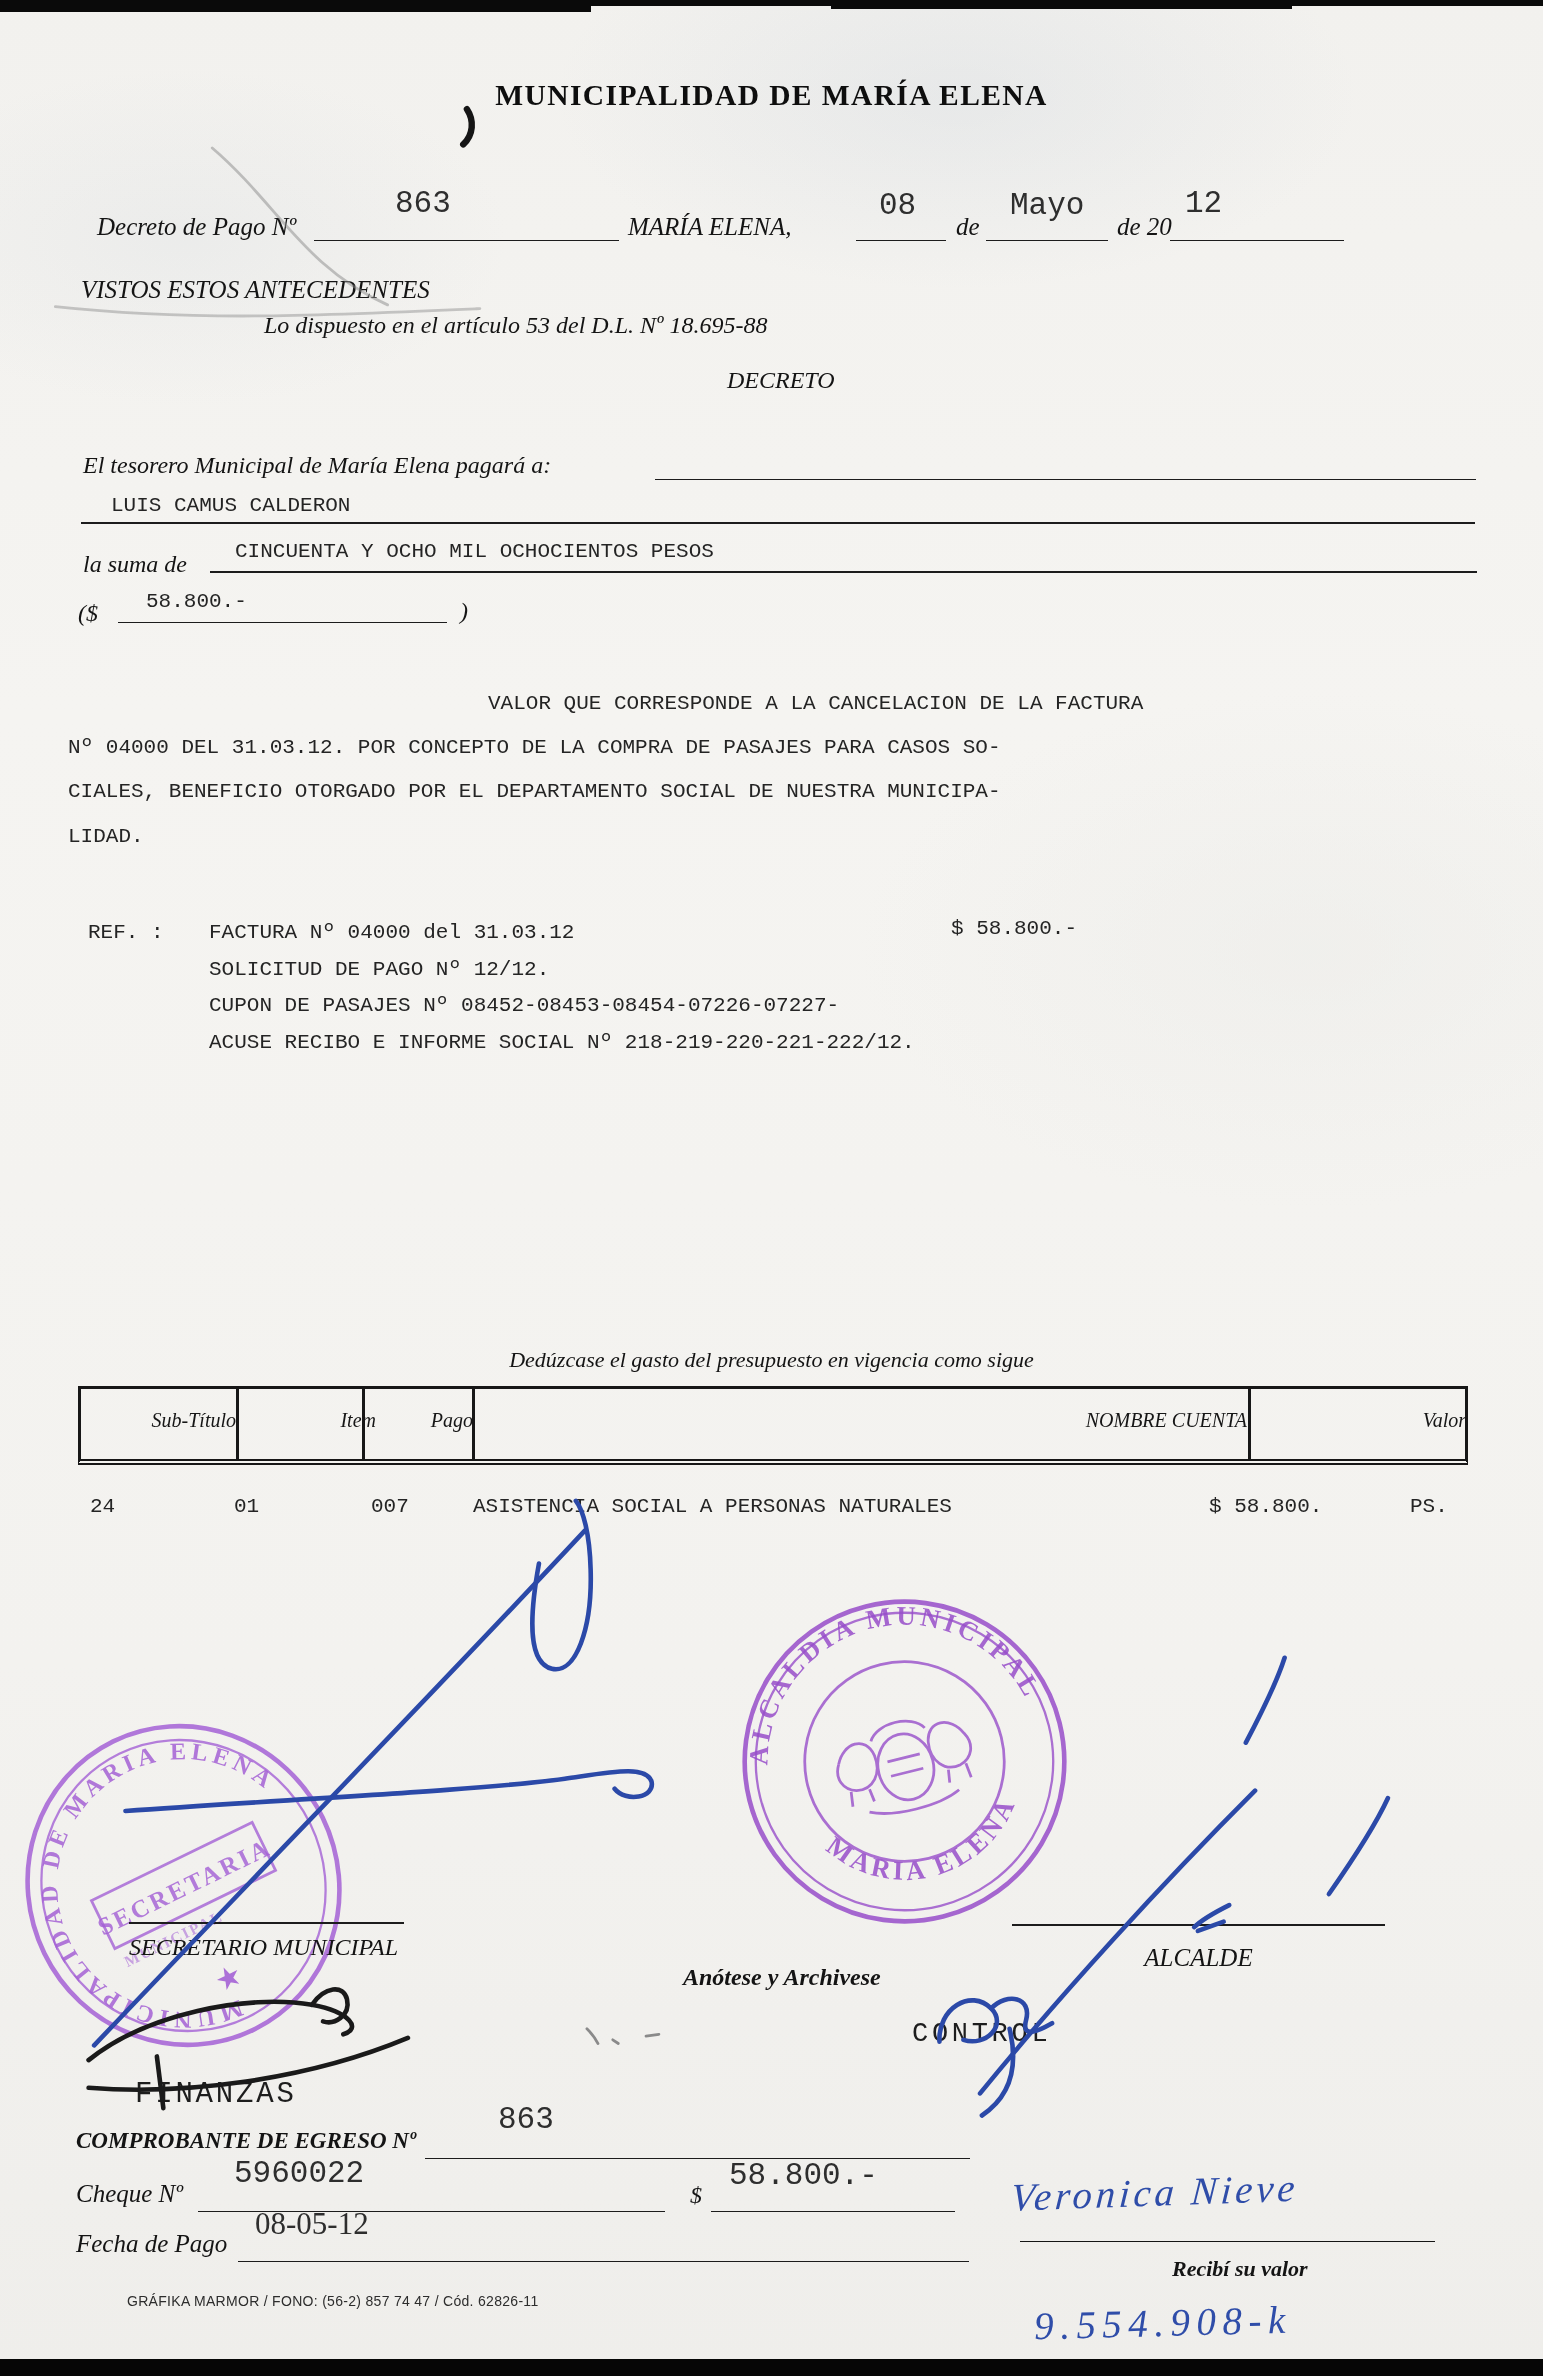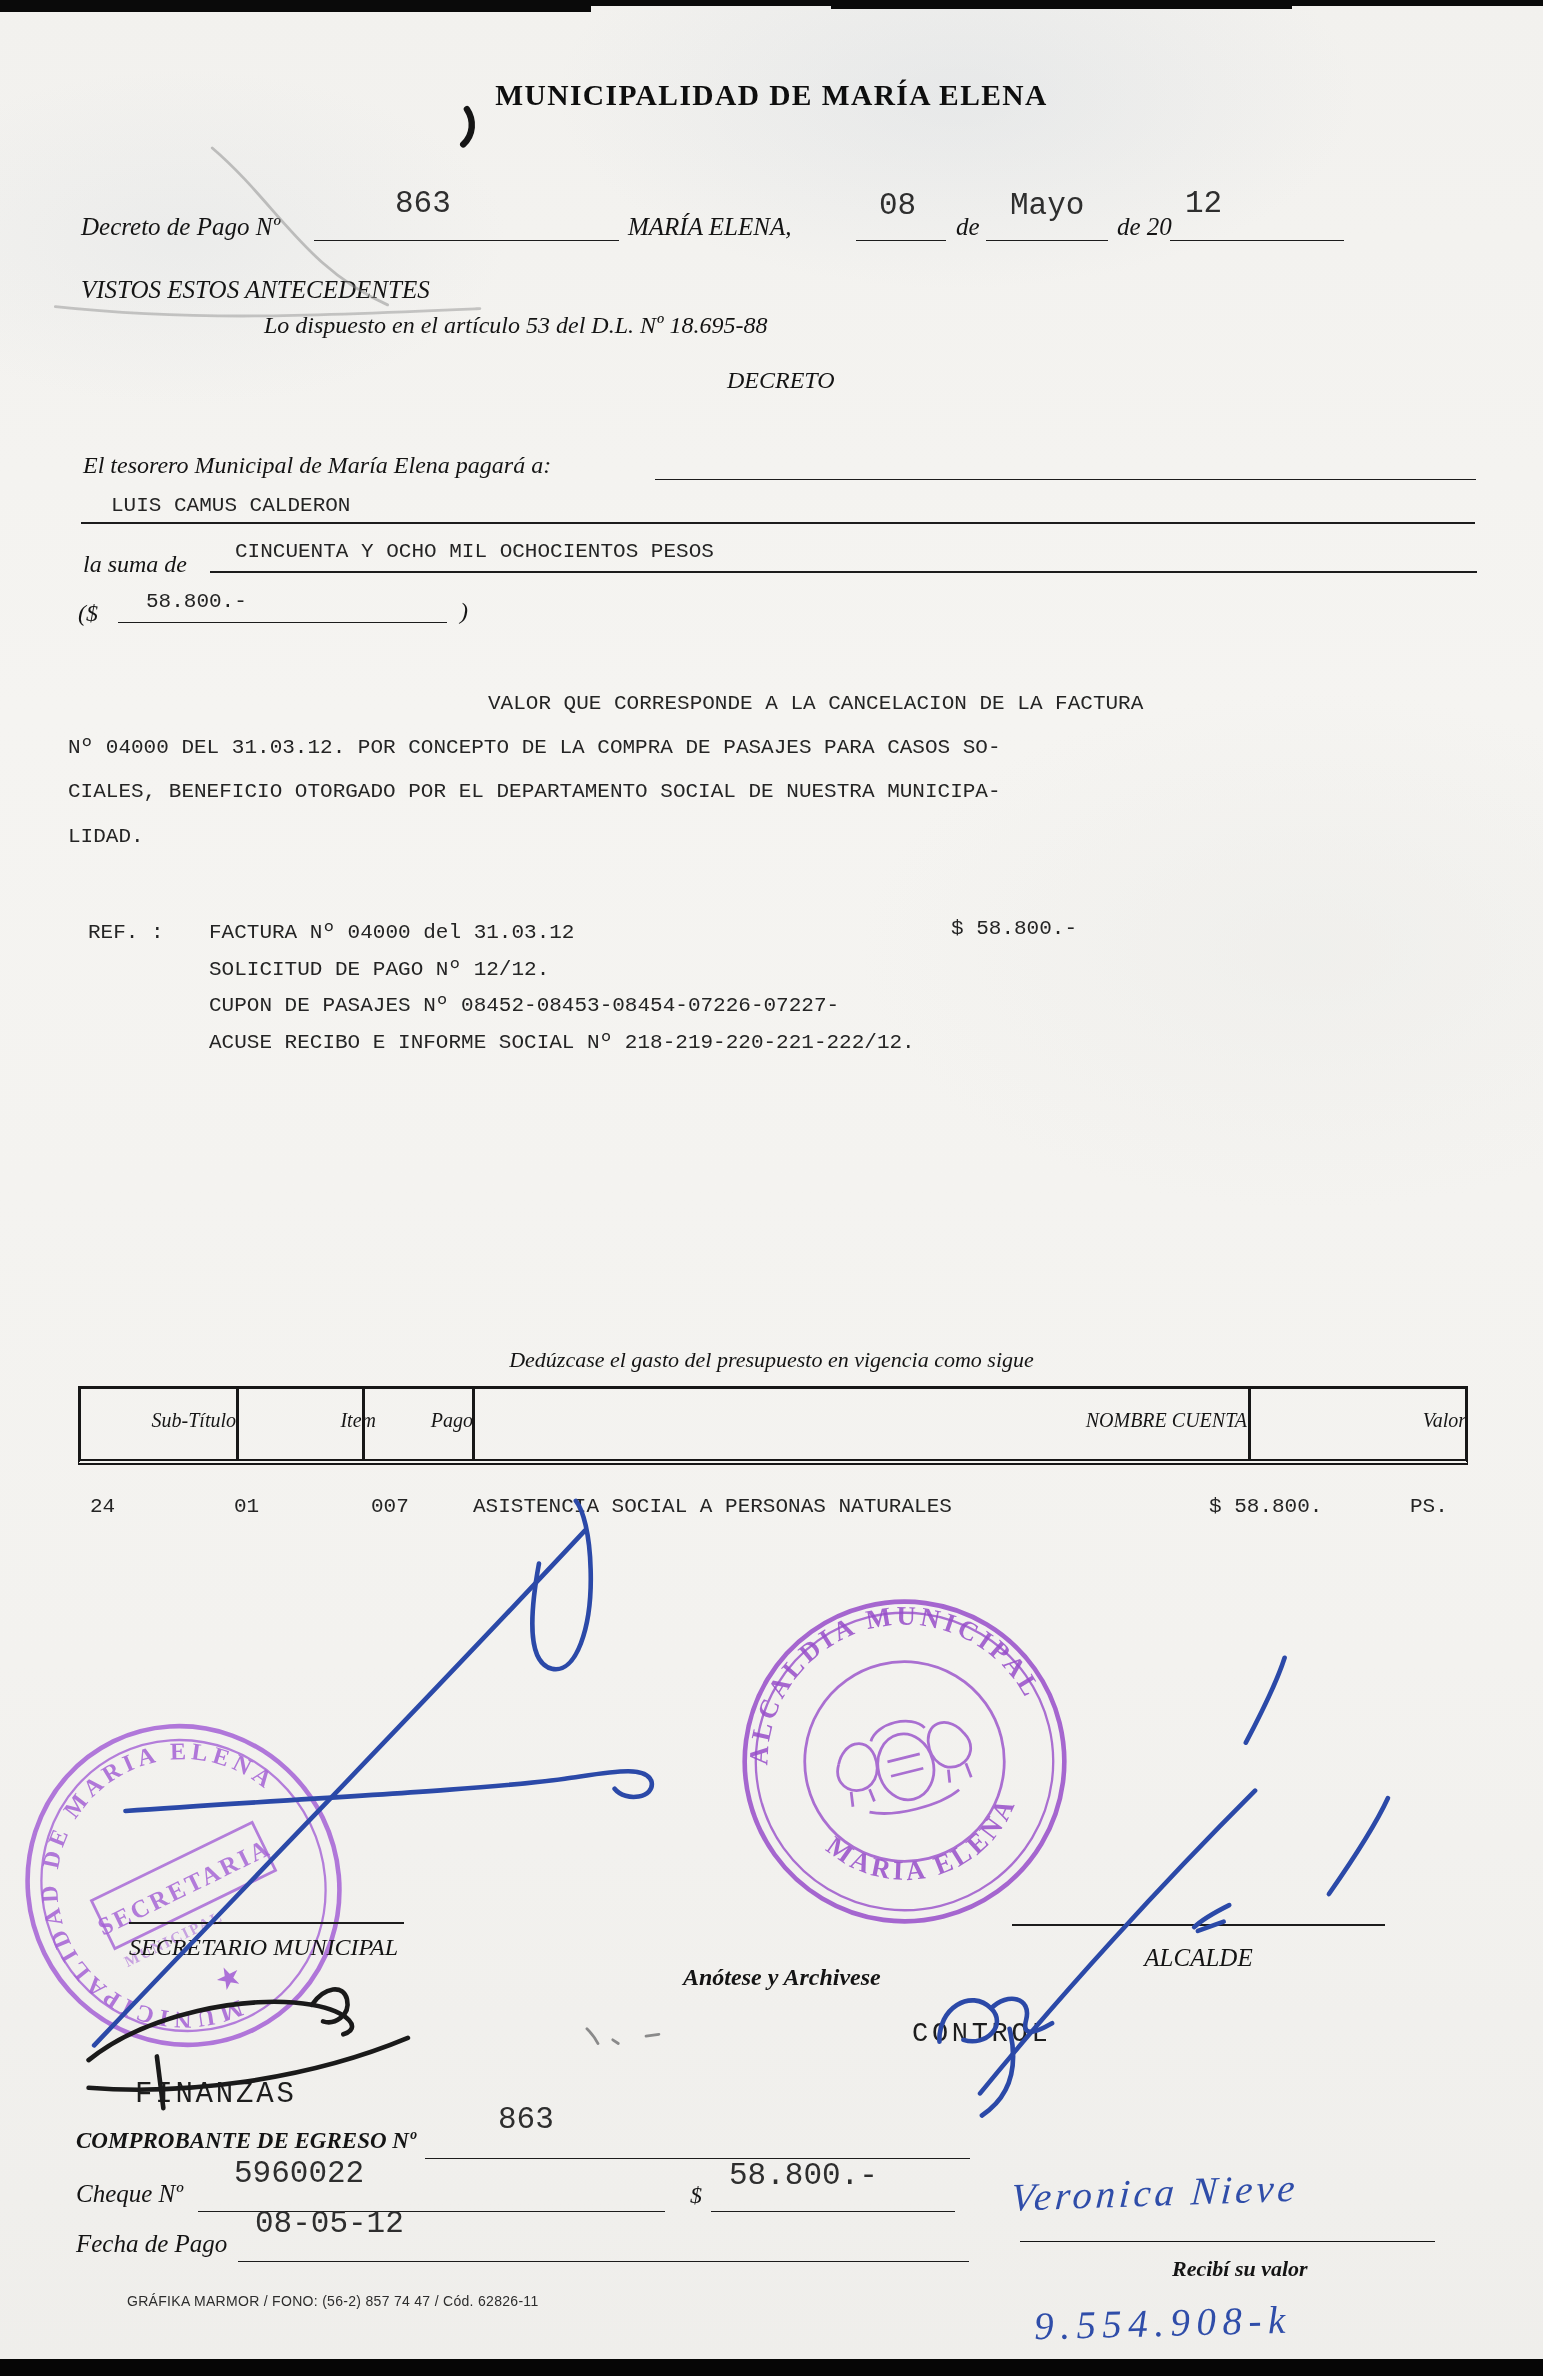--- a/index.html
+++ b/index.html
@@ -40,21 +40,21 @@
 
 <div id="page">
 
   <div class="abs strip" style="left:0;top:0;width:1543px;height:5.5px;"></div>
   <div class="abs strip" style="left:0;top:0;width:591px;height:12px;"></div>
   <div class="abs strip" style="left:831px;top:0;width:461px;height:9.2px;"></div>
   <div class="abs strip" style="left:0;top:2359px;width:1543px;height:17.5px;background:#060606;"></div>
 
   <div class="abs title" style="left:0;top:79px;width:1543px;text-align:center;">MUNICIPALIDAD DE MARÍA ELENA</div>
 
-  <div class="abs ser-it lbl27" style="left:81px;top:213px;">Decreto de Pago Nº</div>
+  <div class="abs ser-it lbl27" style="left:97px;top:213px;">Decreto de Pago Nº</div>
   <div class="fline2" style="left:314px;top:240px;width:305px;"></div>
   <div class="abs fill" style="left:395px;top:186px;">863</div>
   <div class="abs ser-it lbl27" style="left:628px;top:213px;">MARÍA ELENA,</div>
   <div class="fline2" style="left:856px;top:240px;width:90px;"></div>
   <div class="abs fill" style="left:879px;top:188px;">08</div>
   <div class="abs ser-it lbl27" style="left:956px;top:213px;">de</div>
   <div class="fline2" style="left:986px;top:240px;width:122px;"></div>
   <div class="abs fill" style="left:1010px;top:188px;">Mayo</div>
   <div class="abs ser-it lbl27" style="left:1117px;top:213px;">de 20</div>
   <div class="fline2" style="left:1170px;top:240px;width:174px;"></div>
@@ -162,21 +162,21 @@
 
   <div class="abs ser-it lbl27" style="left:76px;top:2180px;">Cheque Nº</div>
   <div class="fline2" style="left:198px;top:2211px;width:467px;"></div>
   <div class="abs fill" style="left:234px;top:2156px;">5960022</div>
   <div class="abs ser-it lbl26" style="left:690px;top:2182px;">$</div>
   <div class="fline2" style="left:711px;top:2211px;width:244px;"></div>
   <div class="abs fill" style="left:729px;top:2158px;">58.800.-</div>
 
   <div class="abs ser-it lbl27" style="left:76px;top:2230px;">Fecha de Pago</div>
   <div class="fline2" style="left:238px;top:2261px;width:731px;"></div>
-  <div class="abs fill" style="left:255px;top:2206px;">08-05-12</div>
+  <div class="abs fill" style="left:255px;top:2206px;font-family:Liberation Serif, serif;">08-05-12</div>
 
   <div class="abs footer-sm" style="left:83px;top:2293px;">GRÁFIKA MARMOR  / FONO: (56-2) 857 74 47 / Cód. 62826-11</div>
 
   <div class="abs hand" style="left:1011px;top:2167px;width:443px;font-size:39px;letter-spacing:3.7px;transform:rotate(-2deg) skewX(-6deg);">Veronica Nieve</div>
   <div class="fline2" style="left:1020px;top:2241px;width:415px;border-color:#151515;"></div>
   <div class="abs ser-it" style="left:1172px;top:2256px;font-size:22px;font-weight:600;">Recibí su valor</div>
   <div class="abs hand" style="left:1034px;top:2300px;font-size:39px;letter-spacing:6.5px;transform:rotate(-1.5deg);">9.554.908-k</div>
 
   <svg class="abs" style="left:0;top:0;pointer-events:none;" width="1543" height="2377" viewBox="0 0 1672 2575">
 

